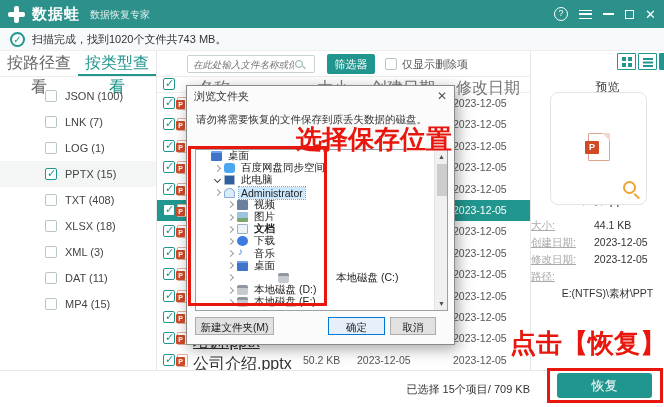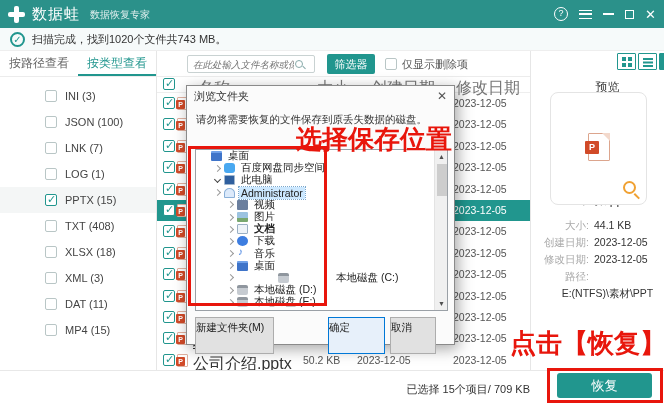--- a/index.html
+++ b/index.html
@@ -5,21 +5,21 @@
   * { margin:0; padding:0; box-sizing:border-box; }
   body { font-family:"Liberation Sans","DejaVu Sans",sans-serif; background:#555; }
   .window { position:relative; width:664px; height:407px; background:#fff; overflow:hidden; }
 
   
   .titlebar { position:absolute; left:0; top:0; width:664px; height:28px; background:var(--accent-dark,#2b918a); display:flex; align-items:center; padding:0 8px; }
   .logo-cross { position:relative; width:17px; height:17px; margin-right:7px; }
   .logo-cross::before, .logo-cross::after { content:""; position:absolute; background:#fff; border-radius:2px; }
   .logo-cross::before { left:6px; top:0; width:5px; height:17px; }
   .logo-cross::after  { left:0; top:6px; width:17px; height:5px; }
-  .app-name { color:#fff; font-size:15px; font-weight:normal; letter-spacing:1px; }
+  .app-name { color:#fff; font-size:15px; font-weight:bold; letter-spacing:1px; }
   .app-sub  { color:rgba(255,255,255,.85); font-size:10px; margin-left:10px; margin-top:2px; }
   .tb-icons { margin-left:auto; display:flex; align-items:center; gap:11px; }
   .ic-help { width:14px; height:14px; border:1.4px solid #fff; border-radius:50%; color:#fff; font-size:9px; line-height:11px; text-align:center; }
   .ic-menu { width:13px; height:9px; border-top:1.6px solid #fff; border-bottom:1.6px solid #fff; position:relative; }
   .ic-menu::after { content:""; position:absolute; left:0; top:2.8px; width:13px; height:1.6px; background:#fff; }
   .ic-min { width:11px; height:2px; background:#fff; }
   .ic-max { width:9px; height:9px; border:1.6px solid #fff; }
   .ic-close { color:#fff; font-size:13px; line-height:13px; }
 
   
@@ -28,21 +28,21 @@
   .scan-text { font-size:11px; color:#333; }
 
   
   .main { position:absolute; left:0; top:51px; width:664px; height:319px; background:#fff; }
   .sidebar { position:absolute; left:0; top:0; width:157px; height:319px; border-right:1px solid #e6e6e6; }
   .filelist { position:absolute; left:157px; top:0; width:373px; height:319px; }
   .preview { position:absolute; left:530px; top:0; width:154px; height:319px; border-left:1px solid #e6e6e6; }
 
   
   .tabs { display:flex; height:26px; border-bottom:1px solid #ececec; }
-  .tab { flex:1; text-align:center; font-size:12px; color:#666; line-height:24px; }
+  .tab { flex:1; text-align:center; font-size:16px; color:#666; line-height:24px; }
   .tab.active { color:var(--accent,#21968e); border-bottom:2px solid var(--accent,#21968e); }
   .s-list { padding-top:6px; }
   .s-item { display:flex; align-items:center; height:26px; padding-left:45px; font-size:11px; color:#444; }
   .s-item.parent { padding-left:17px; }
   .s-item.sel { background:#f4f6f6; }
   .cb { width:12px; height:12px; border:1px solid #b9c6c6; border-radius:2px; background:#fff; position:relative; flex:none; }
   .cb.on { border-color:var(--accent,#21968e); }
   .cb.on::after { content:"\2713"; position:absolute; left:1px; top:-2px; color:var(--accent,#21968e); font-size:11px; font-weight:bold; }
   .s-label { margin-left:8px; white-space:nowrap; }
   .exp { width:9px; height:9px; display:inline-block; position:relative; flex:none; }
@@ -95,21 +95,21 @@
   .pv-title { text-align:center; font-size:12px; color:#444; margin-top:28px; }
   .pv-card { position:absolute; left:19px; top:41px; width:97px; height:113px; border:1px solid #e4e4e4; border-radius:8px; background:#fff; }
   .ppt-big { position:absolute; left:37px; top:40px; width:22px; height:28px; background:#fff; border:1px solid #dca58d; border-radius:1px; }
   .ppt-big::before { content:""; position:absolute; right:-1px; top:-1px; border:4px solid #f3d9cc; border-left-color:transparent; border-bottom-color:transparent; }
   .ppt-big::after { content:"P"; position:absolute; left:-4px; top:7px; width:14px; height:13px; background:var(--ppt,#d14a28); color:#fff; font-size:9px; font-weight:bold; text-align:center; line-height:13px; border-radius:1px; }
   .mag-or { position:absolute; right:10px; bottom:10px; width:13px; height:13px; border:2.2px solid #f0a132; border-radius:50%; }
   .mag-or::after { content:""; position:absolute; left:10px; top:10px; width:7px; height:2.2px; background:#f0a132; transform:rotate(45deg); transform-origin:0 0; }
   .pv-name { text-align:center; font-size:12px; color:#333; margin-top:96px; }
   .pv-details { margin-top:8px; font-size:10.5px; }
   .d-row { display:flex; line-height:17px; }
-  .d-label { width:58px; text-align:right; color:#aaa; flex:none; }
+  .d-label { width:58px; text-align:left; color:#aaa; flex:none;text-decoration:underline; }
   .d-value { margin-left:5px; color:#333; white-space:nowrap; }
   .d-path { flex-wrap:wrap; }
   .d-path .d-value { width:100%; margin-left:0; text-align:center; }
 
   
   .footer { position:absolute; left:0; top:370px; width:664px; height:37px; background:#fff; border-top:1px solid #e8e8e8; }
   .sel-text { position:absolute; right:134px; top:11px; font-size:11px; color:#333; }
   .recover-btn { position:absolute; left:557px; top:373px; width:95px; height:25px; background:var(--accent,#21968e); color:#fff; font-size:13px; text-align:center; line-height:25px; border-radius:3px; z-index:4; }
   .rect-recover { position:absolute; left:547px; top:368px; width:116px; height:35px; border:3px solid var(--red,#e8160c); z-index:5; pointer-events:none; }
   .ann-click { position:absolute; left:510px; top:326px; font-size:26px; font-weight:bold; color:var(--red,#e8160c); z-index:6; white-space:nowrap; }
@@ -136,21 +136,21 @@
   .downloads-icon { background:#3d7de0; border-radius:50%; }
   .music-icon { background:#fff; position:relative; }
   .music-icon::after { content:"\266A"; position:absolute; left:1px; top:-3px; color:#3d7de0; font-size:10px; }
   .disk-icon { background:#c6cbd1; border-top:3px solid #8f969e; border-radius:2px; }
   .t-label { padding:0 2px; }
   .t-label.tsel { background:#cce8ff; outline:1px dotted #7aa7cc; }
   .t-scroll { position:absolute; right:0; top:0; width:13px; height:100%; background:#f0f0f0; border-left:1px solid #e3e3e3; }
   .t-up, .t-down { position:absolute; left:0; width:13px; height:13px; color:#505050; font-size:7px; text-align:center; line-height:13px; }
   .t-up { top:0; } .t-down { bottom:0; }
   .t-thumb { position:absolute; left:1.5px; top:14px; width:10px; height:32px; background:#cdcdcd; }
-  .dlg-btn { position:absolute; top:231px; height:37px; background:#e1e1e1; border:1px solid #adadad; font-size:10.5px; color:#222; text-align:left; line-height:19px; }
+  .dlg-btn { position:absolute; top:231px; height:18px; background:#e1e1e1; border:1px solid #adadad; font-size:10.5px; color:#222; text-align:center; line-height:19px; }
   .btn-newfolder { left:8px; width:79px; }
   .btn-ok { left:141px; width:57px; border:1.6px solid #0078d7; background:#e7f0fa; }
   .btn-cancel { left:203px; width:46px; }
 </style>
 </head>
 <body>
 
 <div class="window">
 
   <div class="titlebar">
@@ -172,24 +172,20 @@
   </div>
 
   <div class="main">
 
     <aside class="sidebar">
       <div class="tabs">
         <div class="tab">按路径查看</div>
         <div class="tab active">按类型查看</div>
       </div>
       <div class="s-list" id="s-list">
-          <div class="s-item">
-            <span class="cb"></span>
-            <span class="s-label">INI (3)</span>
-          </div>
           <div class="s-item">
             <span class="cb"></span>
             <span class="s-label">JSON (100)</span>
           </div>
           <div class="s-item">
             <span class="cb"></span>
             <span class="s-label">LNK (7)</span>
           </div>
           <div class="s-item">
             <span class="cb"></span>

